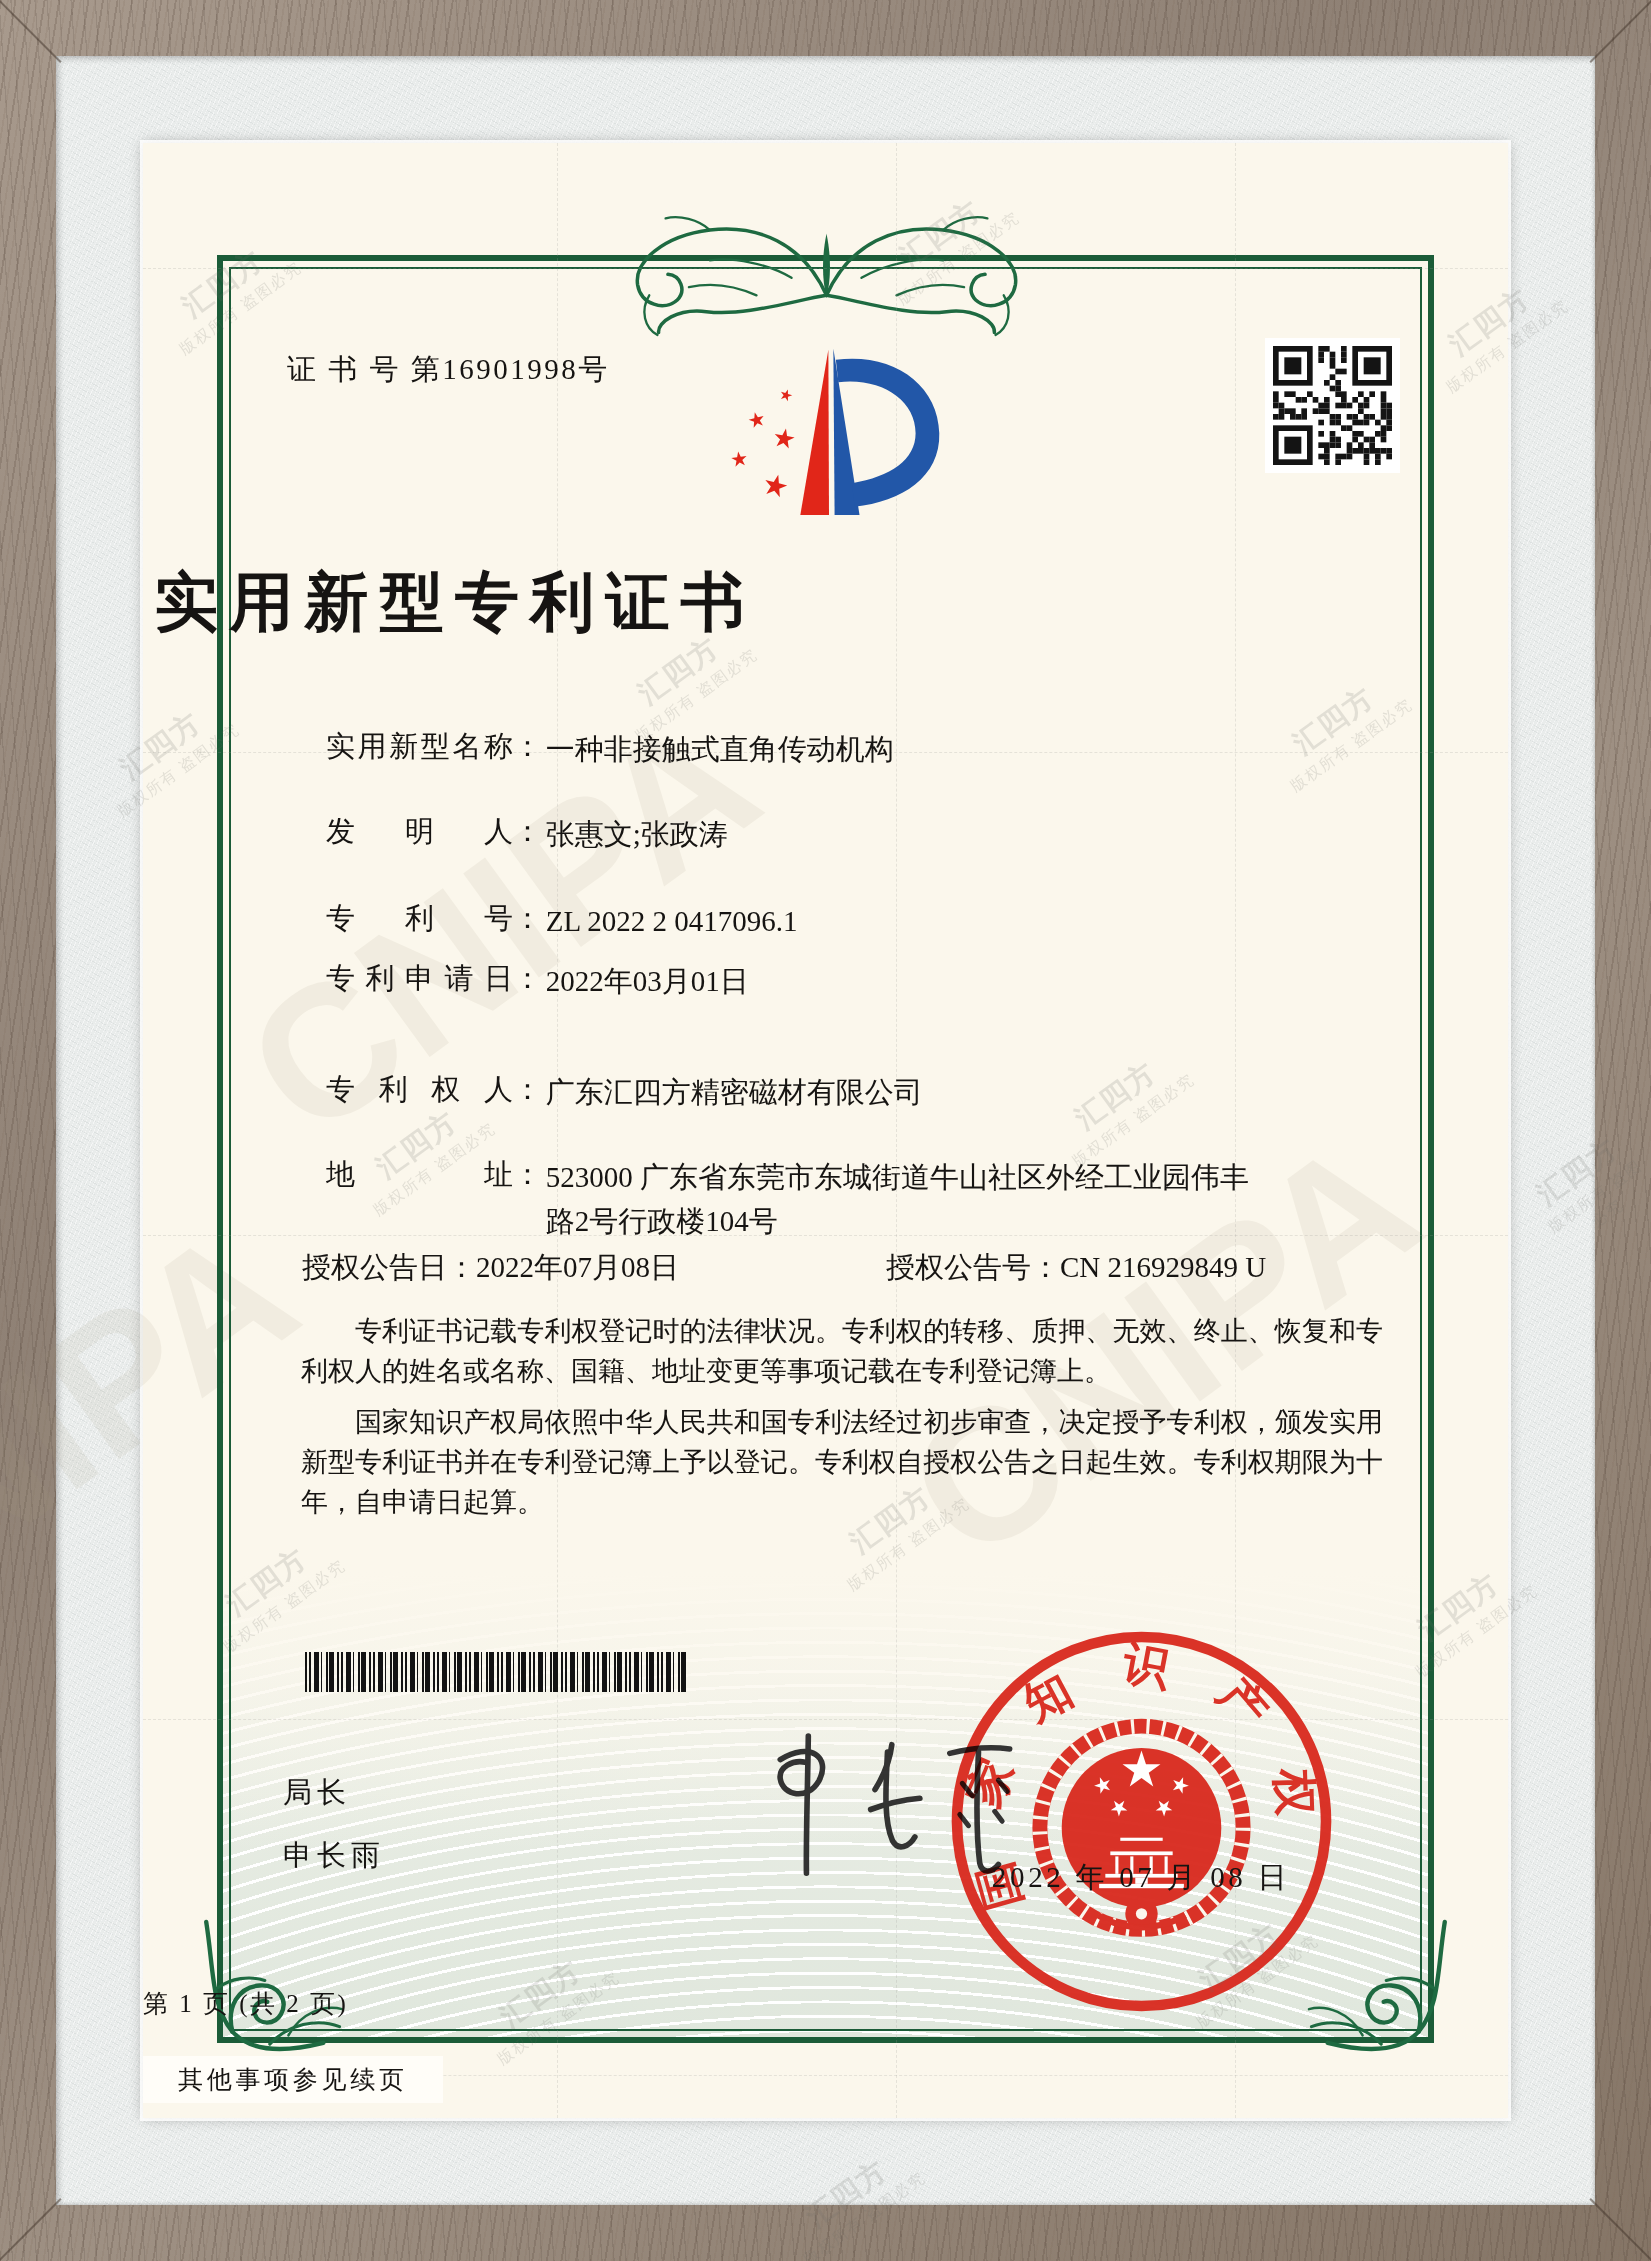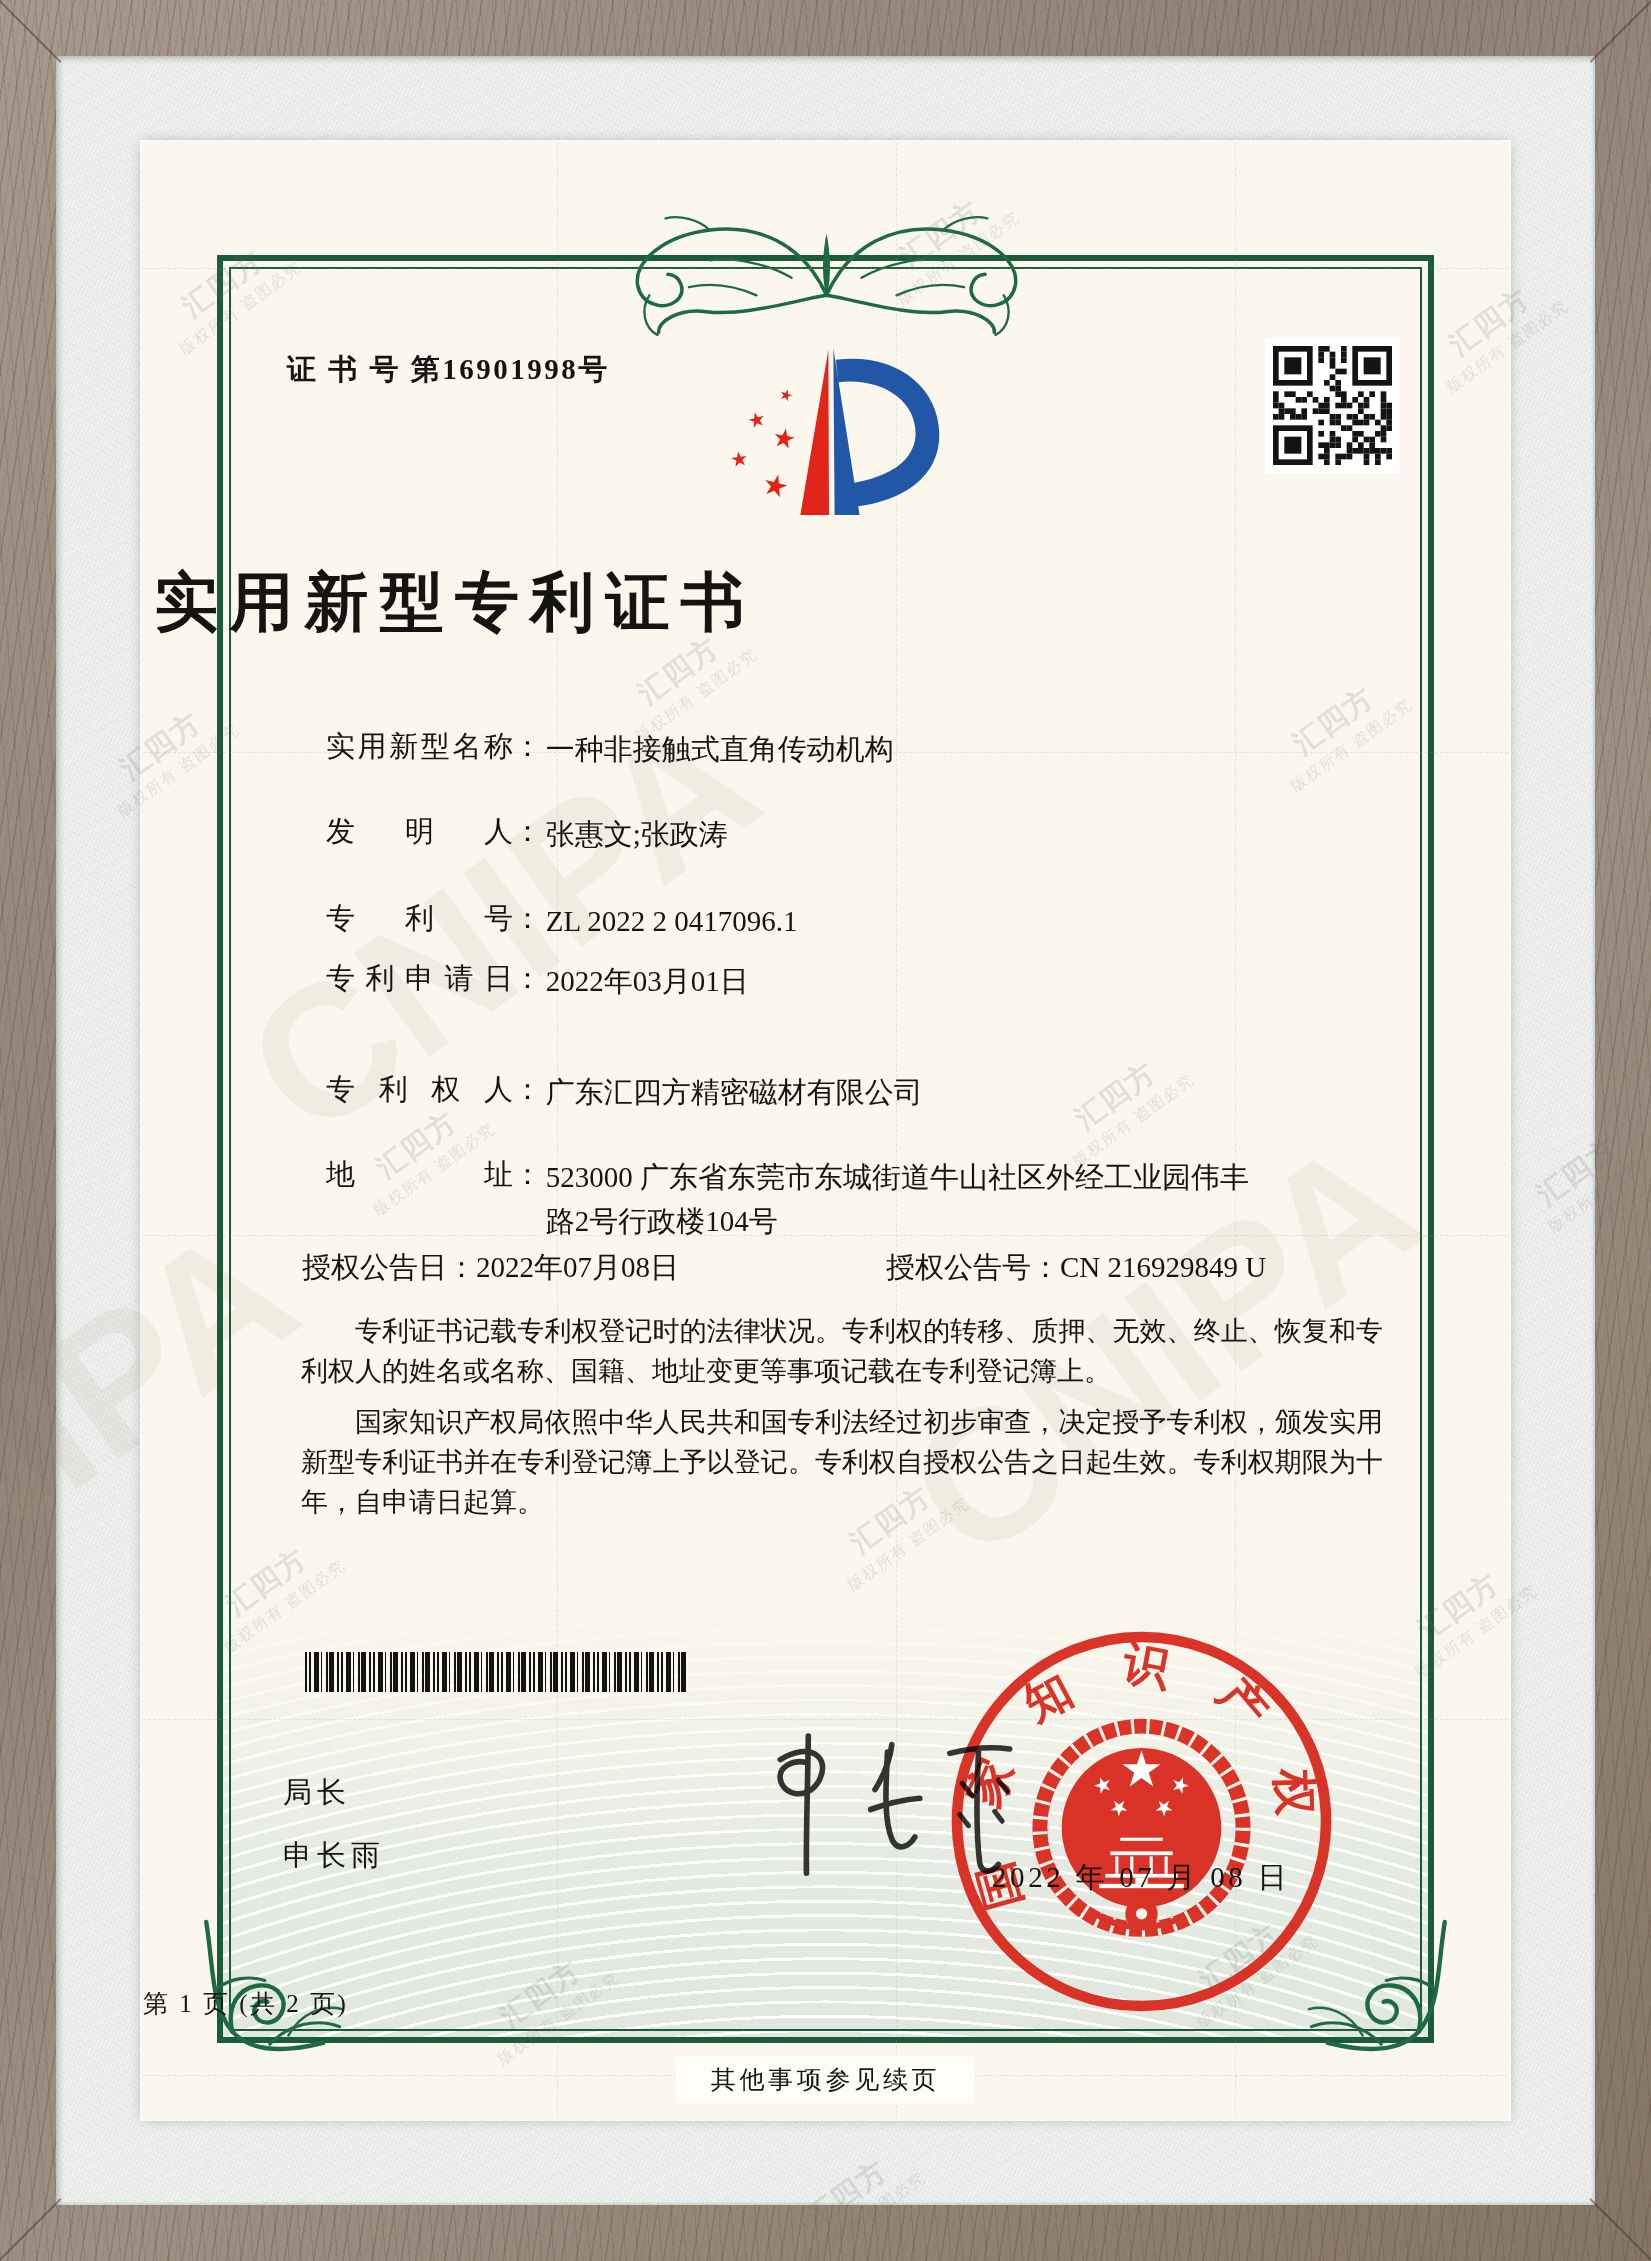--- a/index.html
+++ b/index.html
@@ -57,21 +57,21 @@
   .flourish-top{position:absolute;left:392px;top:60px;width:583px;height:152px;z-index:3;}
   .corner-orn{position:absolute;width:157px;height:145px;z-index:3;}
   .corner-orn.left{left:52px;bottom:60px;}
   .corner-orn.right{right:52px;bottom:60px;transform:scaleX(-1);}
   
   .gridline{position:absolute;z-index:4;opacity:.22;pointer-events:none;}
   .gridline.v{top:0;bottom:0;border-left:1.2px dashed #9a9a96;}
   .gridline.h{left:0;right:0;border-top:1.2px dashed #9a9a96;}
   
   .content{position:absolute;inset:0;z-index:5;}
-  .cert-no{position:absolute;left:144px;top:207px;font-size:29px;letter-spacing:2.5px;font-weight:bold;}
+  .cert-no{position:absolute;left:144px;top:207px;font-size:29px;letter-spacing:2.5px;}
   .qr{position:absolute;left:1122px;top:195px;width:135px;height:135px;background:#fff;
       display:flex;align-items:center;justify-content:center;}
   .logo{position:absolute;left:562px;top:198px;width:243px;height:184px;}
   .title{
     position:absolute;left:0;right:0;top:416px;text-align:left;
     font-size:64px;font-weight:700;letter-spacing:11.2px;text-indent:11.2px;
   }
   .field{position:absolute;left:159px;display:flex;align-items:flex-start;font-size:29px;}
   .flabel{display:inline-block;width:187px;text-align:justify;text-align-last:justify;margin-left:24px;}
   .fvalue{max-width:718px;line-height:44px;}
@@ -94,21 +94,21 @@
   }
   .director{position:absolute;left:140px;font-size:29px;letter-spacing:5px;}
   .director.t1{top:1630px;}
   .director.t2{top:1693px;}
   .signature{position:absolute;left:587px;top:1573px;width:300px;height:187px;z-index:6;}
   .seal{position:absolute;left:799px;top:1479px;width:399px;height:399px;z-index:6;
         mix-blend-mode:multiply;opacity:.95;}
   .seal-date{position:absolute;left:811px;top:1715px;width:374px;text-align:center;
              font-size:29px;letter-spacing:3.7px;z-index:7;}
   .page-note{position:absolute;left:0;right:0;top:1844px;text-align:left;font-size:25px;letter-spacing:2.5px;}
-  .cont-note{position:absolute;left:0;right:0;top:1920px;text-align:center;font-size:25px;letter-spacing:3.7px;}
+  .cont-note{position:absolute;left:0;right:0;top:1920px;text-align:left;font-size:25px;letter-spacing:3.7px;}
   .cont-note span{background:#fffdf8;padding:10px 35px;}
   
   .cnipa-wm{position:absolute;z-index:1;font-family:"Liberation Sans","DejaVu Sans",sans-serif;
             font-weight:700;font-size:187px;color:rgba(168,156,132,.11);transform:rotate(-36deg);
             pointer-events:none;white-space:nowrap;}
   .stock-wm{position:absolute;z-index:9;transform:rotate(-36deg);color:rgba(108,104,100,.17);
             text-align:center;pointer-events:none;font-family:"Liberation Sans","DejaVu Sans",sans-serif;}
   .stock-wm .l1{font-size:29px;font-weight:700;letter-spacing:1.2px;}
   .stock-wm .l2{font-size:15.6px;letter-spacing:1.9px;}
 </style>

